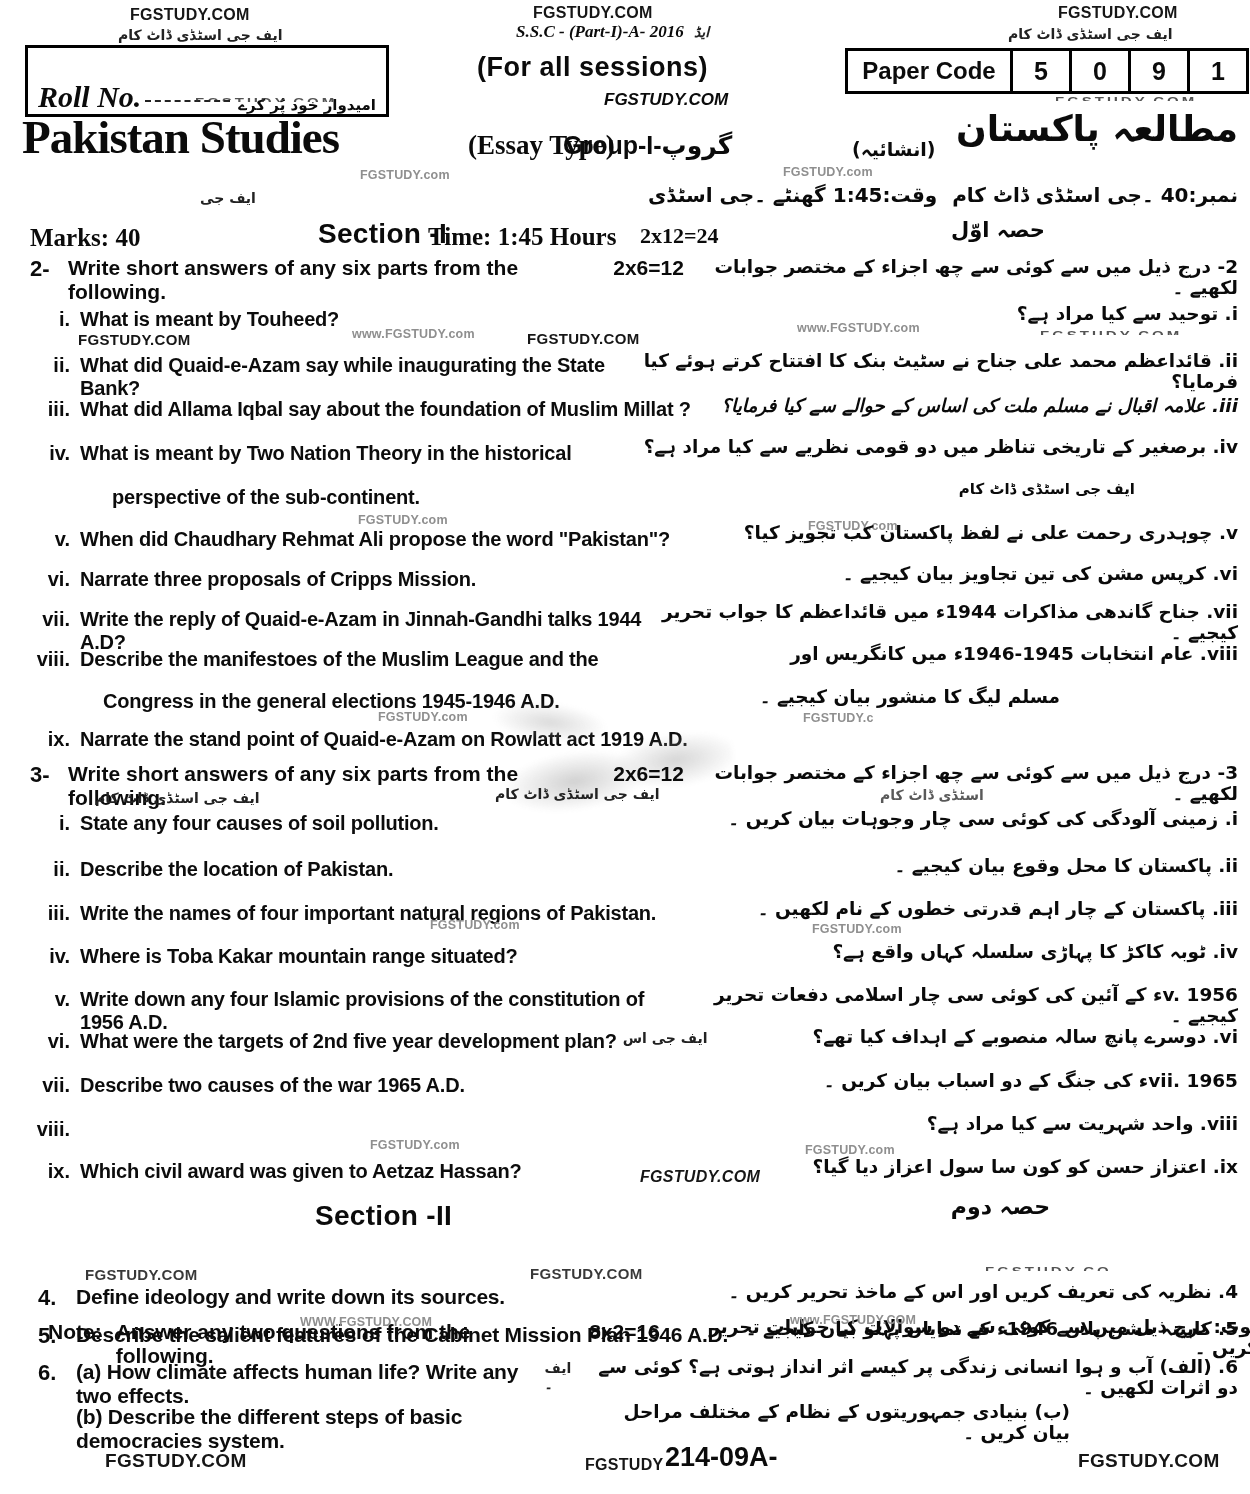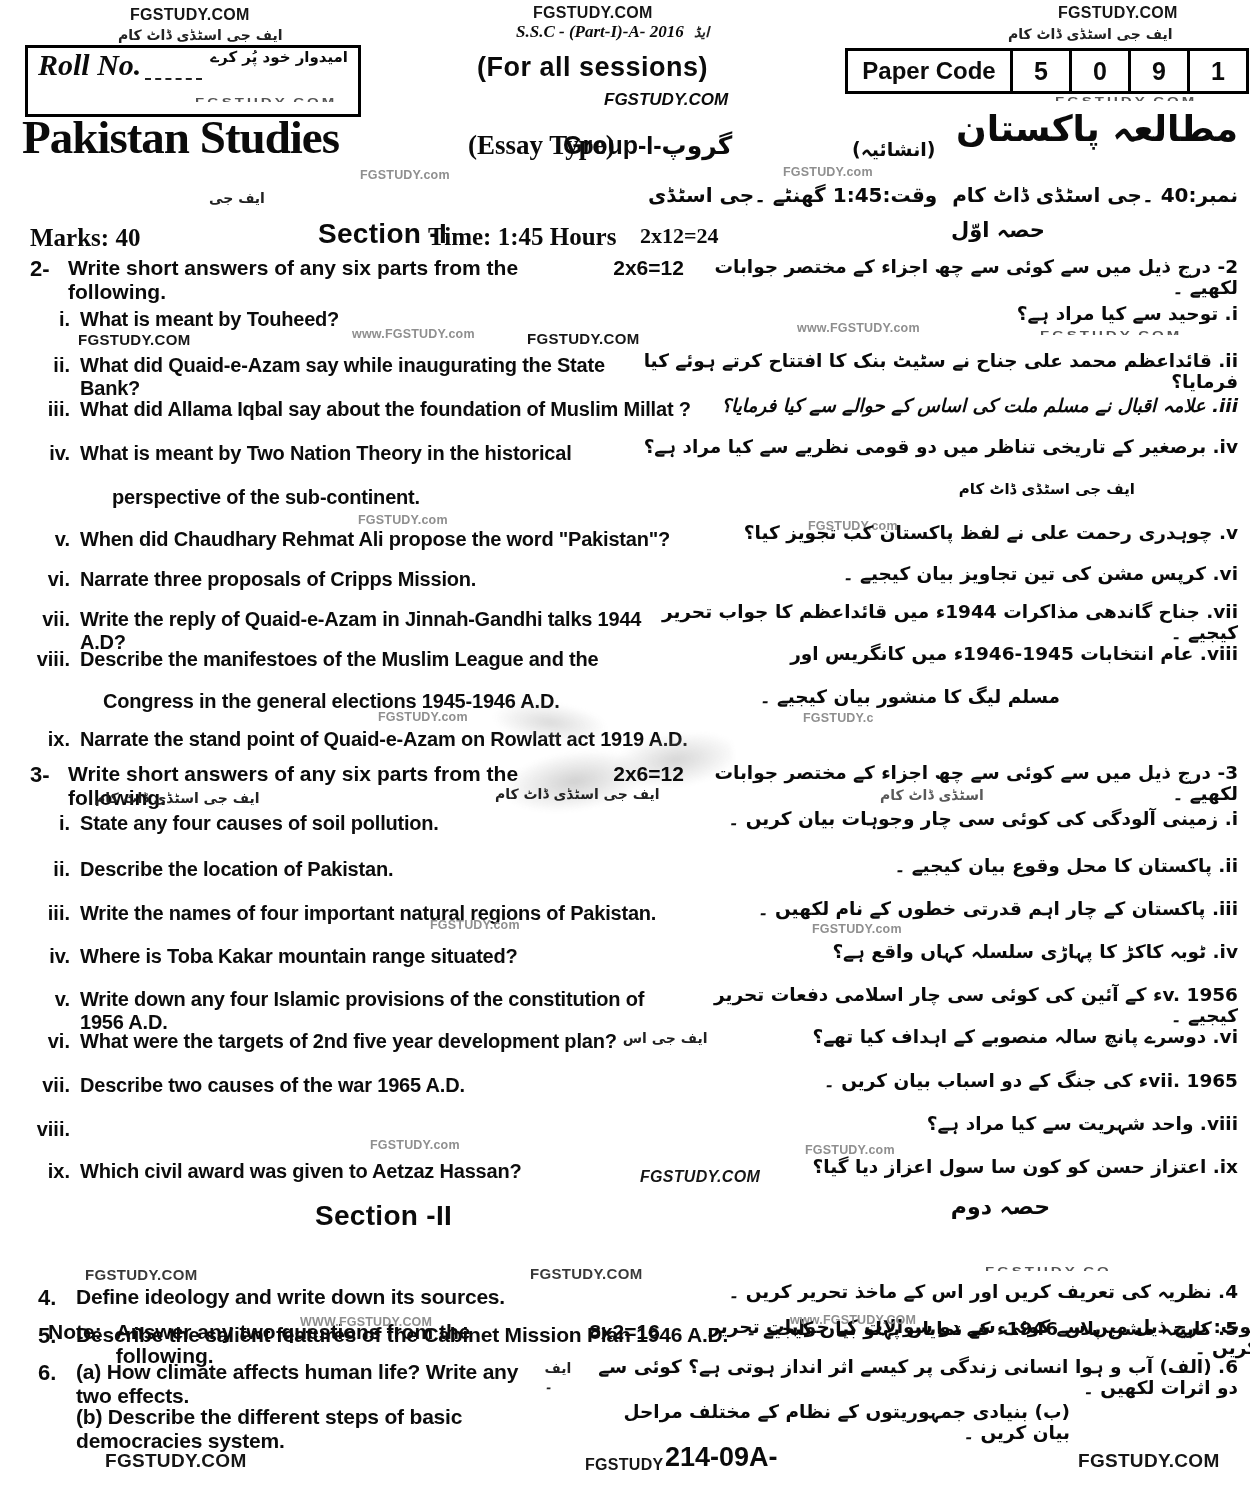--- a/index.html
+++ b/index.html
@@ -10,22 +10,22 @@
   }
   .abs{position:absolute;white-space:nowrap;}
   
   .wm-b{font-weight:bold;font-size:16px;color:#161616;letter-spacing:.3px;}
   .wm-g{font-weight:bold;font-size:12.5px;color:#8f8f8f;letter-spacing:.2px;}
   .wm-u{font-family:"DejaVu Sans",sans-serif;font-weight:bold;font-size:14px;color:#222;}
   .wm-s{font-weight:bold;font-size:15px;color:#2a2a2a;letter-spacing:3px;
         height:9px;overflow:hidden;transform:scaleY(.75);opacity:.8;}
   
   .ssc{font-family:"Liberation Serif","DejaVu Serif",serif;font-style:italic;font-weight:bold;font-size:17px;}
-  .rollbox{position:absolute;left:25px;top:45px;width:336px;height:72px;border:3px solid #000;
-           display:flex;align-items:flex-start;padding:0 10px;box-sizing:border-box;}
+  .rollbox{position:absolute;left:25px;top:45px;width:364px;height:72px;border:3px solid #000;
+           display:flex;align-items:flex-end;padding:0 10px;box-sizing:border-box;}
   .rolllabel{font-family:"Liberation Serif","DejaVu Serif",serif;font-style:italic;font-weight:bold;font-size:30px;}
   .blank{flex:1;border-bottom:2px dashed #222;height:30px;margin:0 8px 12px 4px;}
   .rollur{font-family:"DejaVu Sans",sans-serif;font-weight:bold;font-size:15px;direction:rtl;}
   .sessions{font-weight:bold;font-size:27px;letter-spacing:.5px;}
   .fgitalic{font-style:italic;font-weight:bold;font-size:17px;}
   .pcwrap{position:absolute;left:845px;top:48px;display:flex;border:3px solid #000;height:40px;}
   .pccell{border-left:3px solid #000;display:flex;align-items:center;justify-content:center;
           font-weight:bold;font-size:25px;width:56px;}
   .pclabel{border-left:none;width:162px;font-size:24px;}
   
@@ -91,21 +91,21 @@
 
   <span class="abs maintitle" style="left:22px;top:110px;">Pakistan Studies</span>
   <span class="abs essay" style="left:468px;top:130px;">(Essay Type)</span>
   <span class="abs group" style="left:563px;top:131px;">Group-I-گروپ</span>
   <span class="abs wm-g" style="left:360px;top:168px;">FGSTUDY.com</span>
   <span class="abs wm-g" style="left:783px;top:165px;">FGSTUDY.com</span>
   <span class="abs urtype" style="left:852px;top:138px;">(انشائیہ)</span>
   <span class="abs urtitle" style="right:12px;top:108px;">مطالعہ پاکستان</span>
 
   <span class="abs serifb" style="left:30px;top:184px;">Marks: 40</span>
-  <span class="abs wm-u" style="left:209px;top:190px;">ایف جی</span>
+  <span class="abs wm-u" style="left:200px;top:190px;">ایف جی</span>
   <span class="abs serifb" style="left:428px;top:183px;">Time: 1:45 Hours</span>
   <span class="abs ur" style="left:648px;top:183px;font-size:20px;">وقت:1:45 گھنٹے ۔جی اسٹڈی</span>
   <span class="abs ur" style="right:12px;top:183px;font-size:20px;">نمبر:40 ۔جی اسٹڈی ڈاٹ کام</span>
 
   <span class="abs sechead" style="left:318px;top:218px;">Section -I</span>
   <span class="abs formula" style="left:640px;top:223px;font-family:Liberation Serif, serif;">2x12=24</span>
   <span class="abs ur" style="right:205px;top:218px;font-size:21px;">حصہ اوّل</span>
 
   <div class="row" style="top:256px;">
     <span class="qno intro" style="margin-left:18px;">2-</span>

